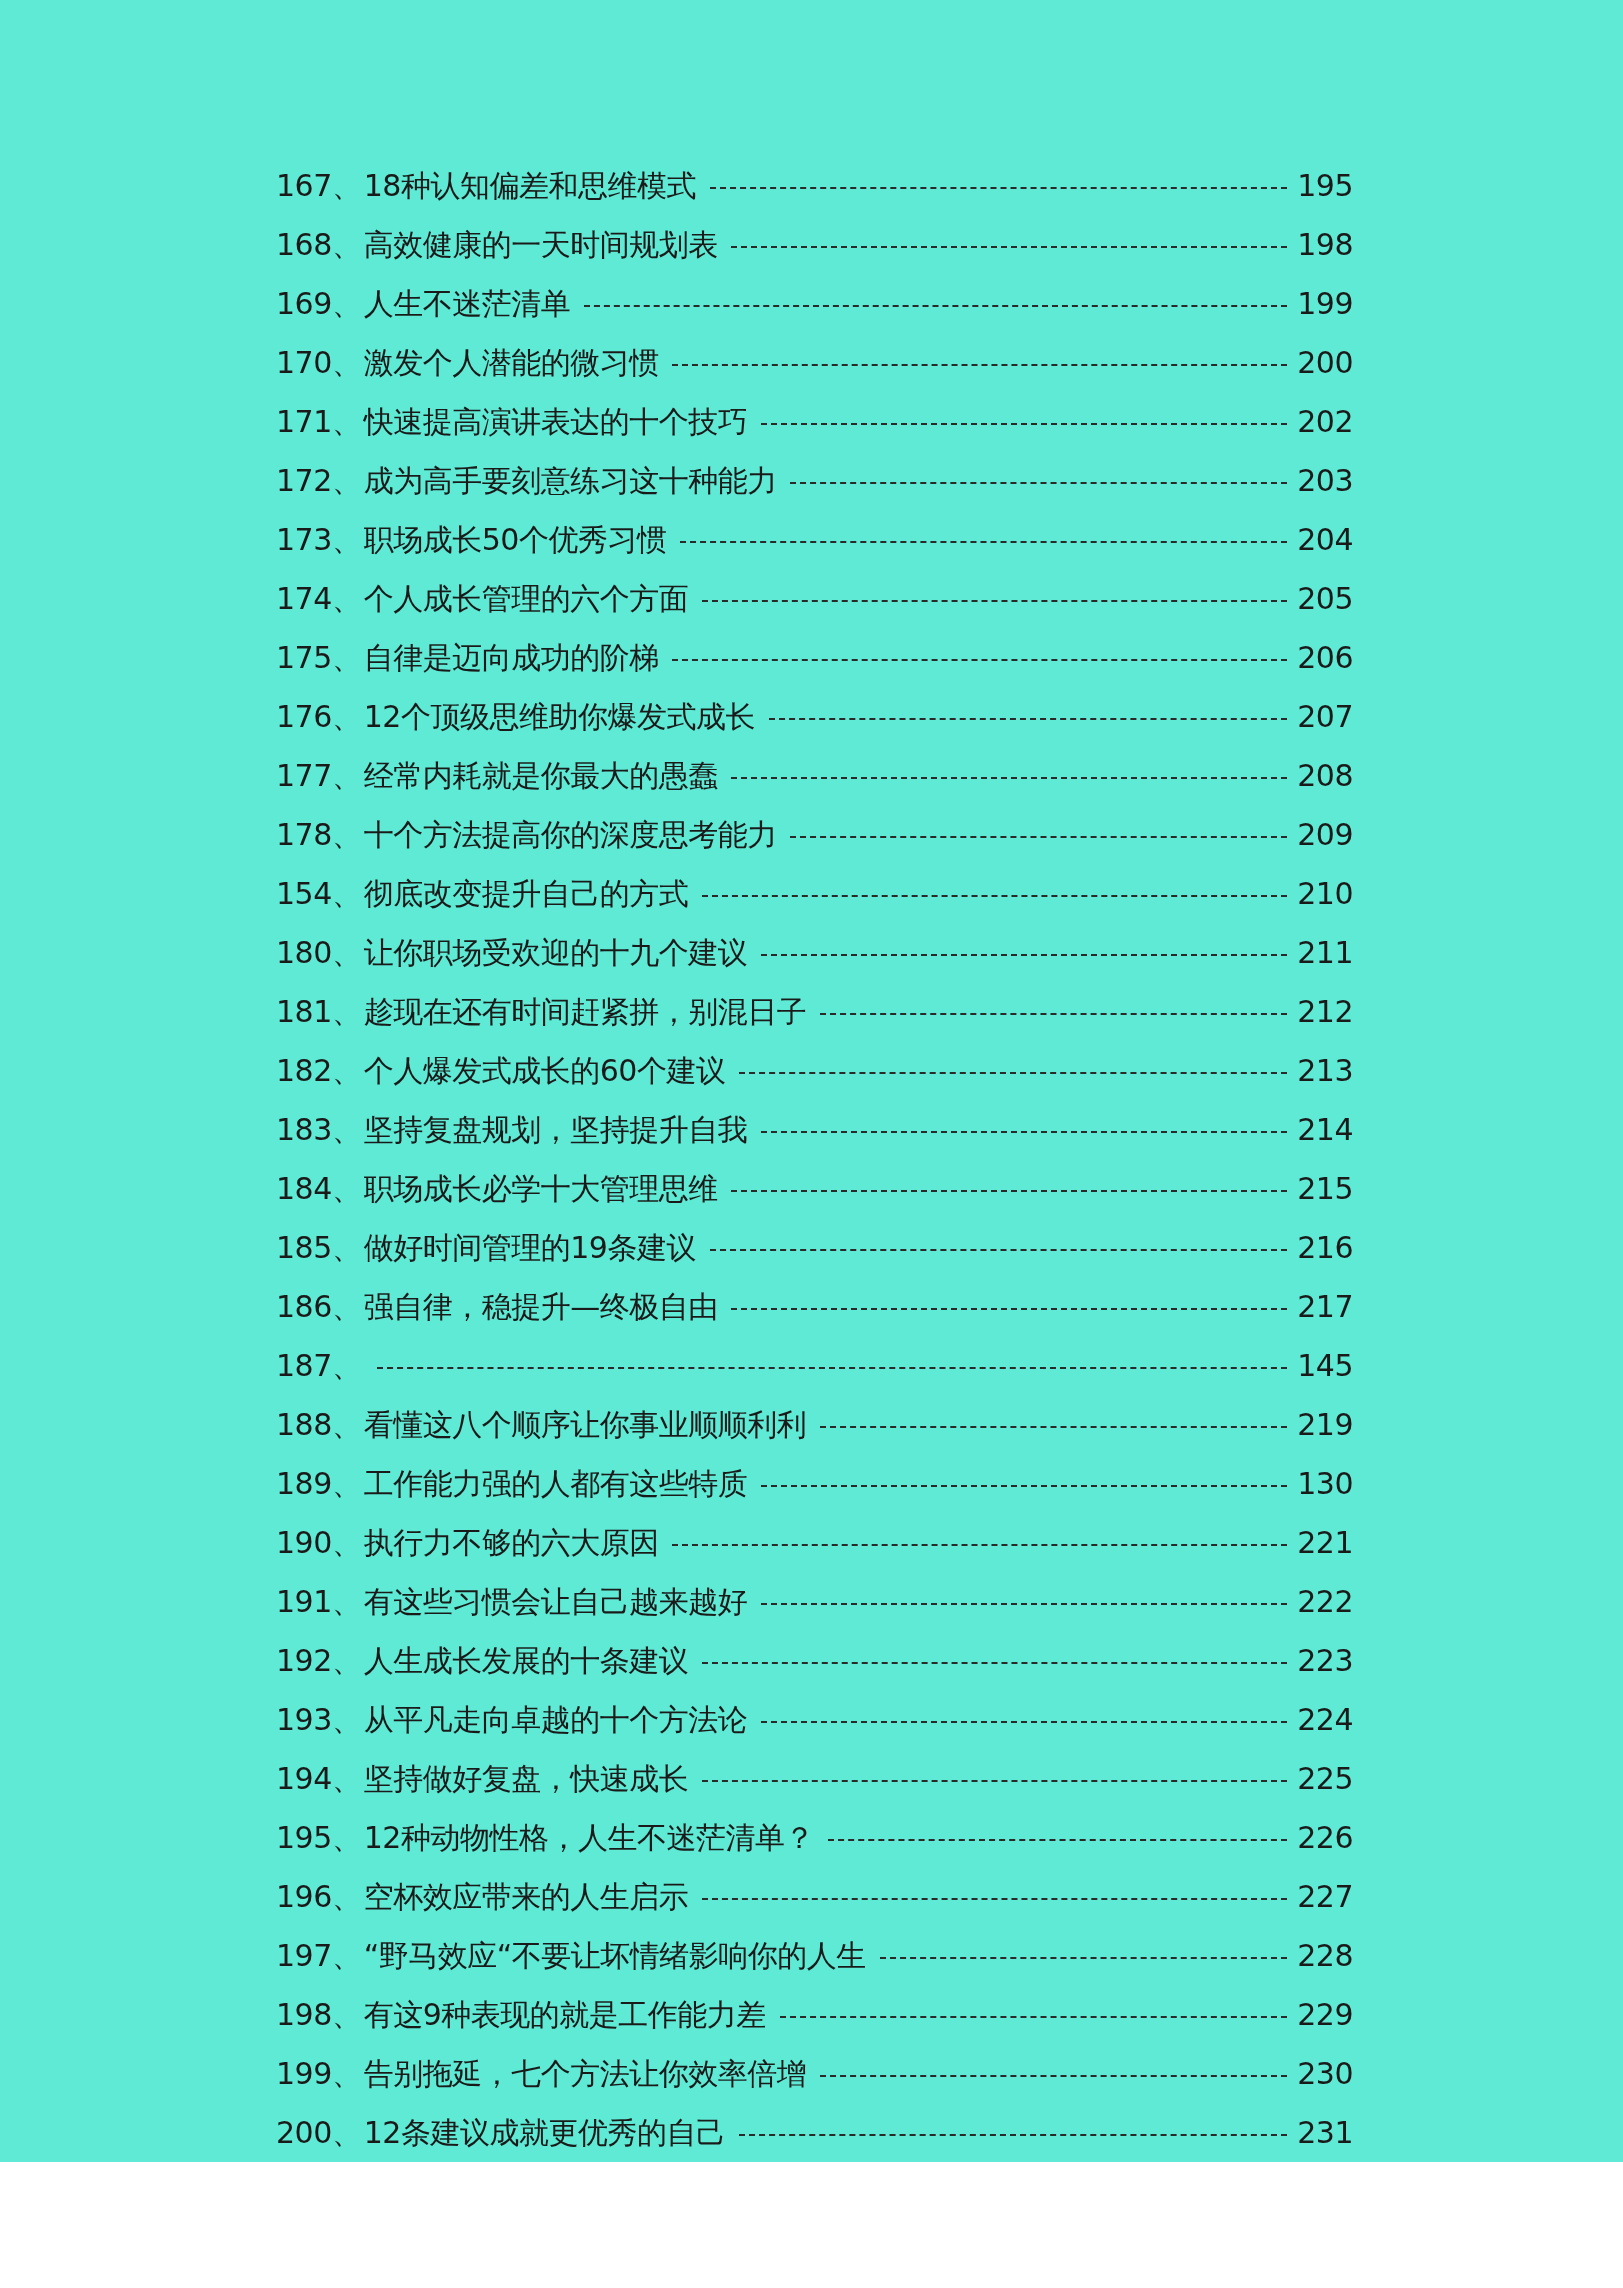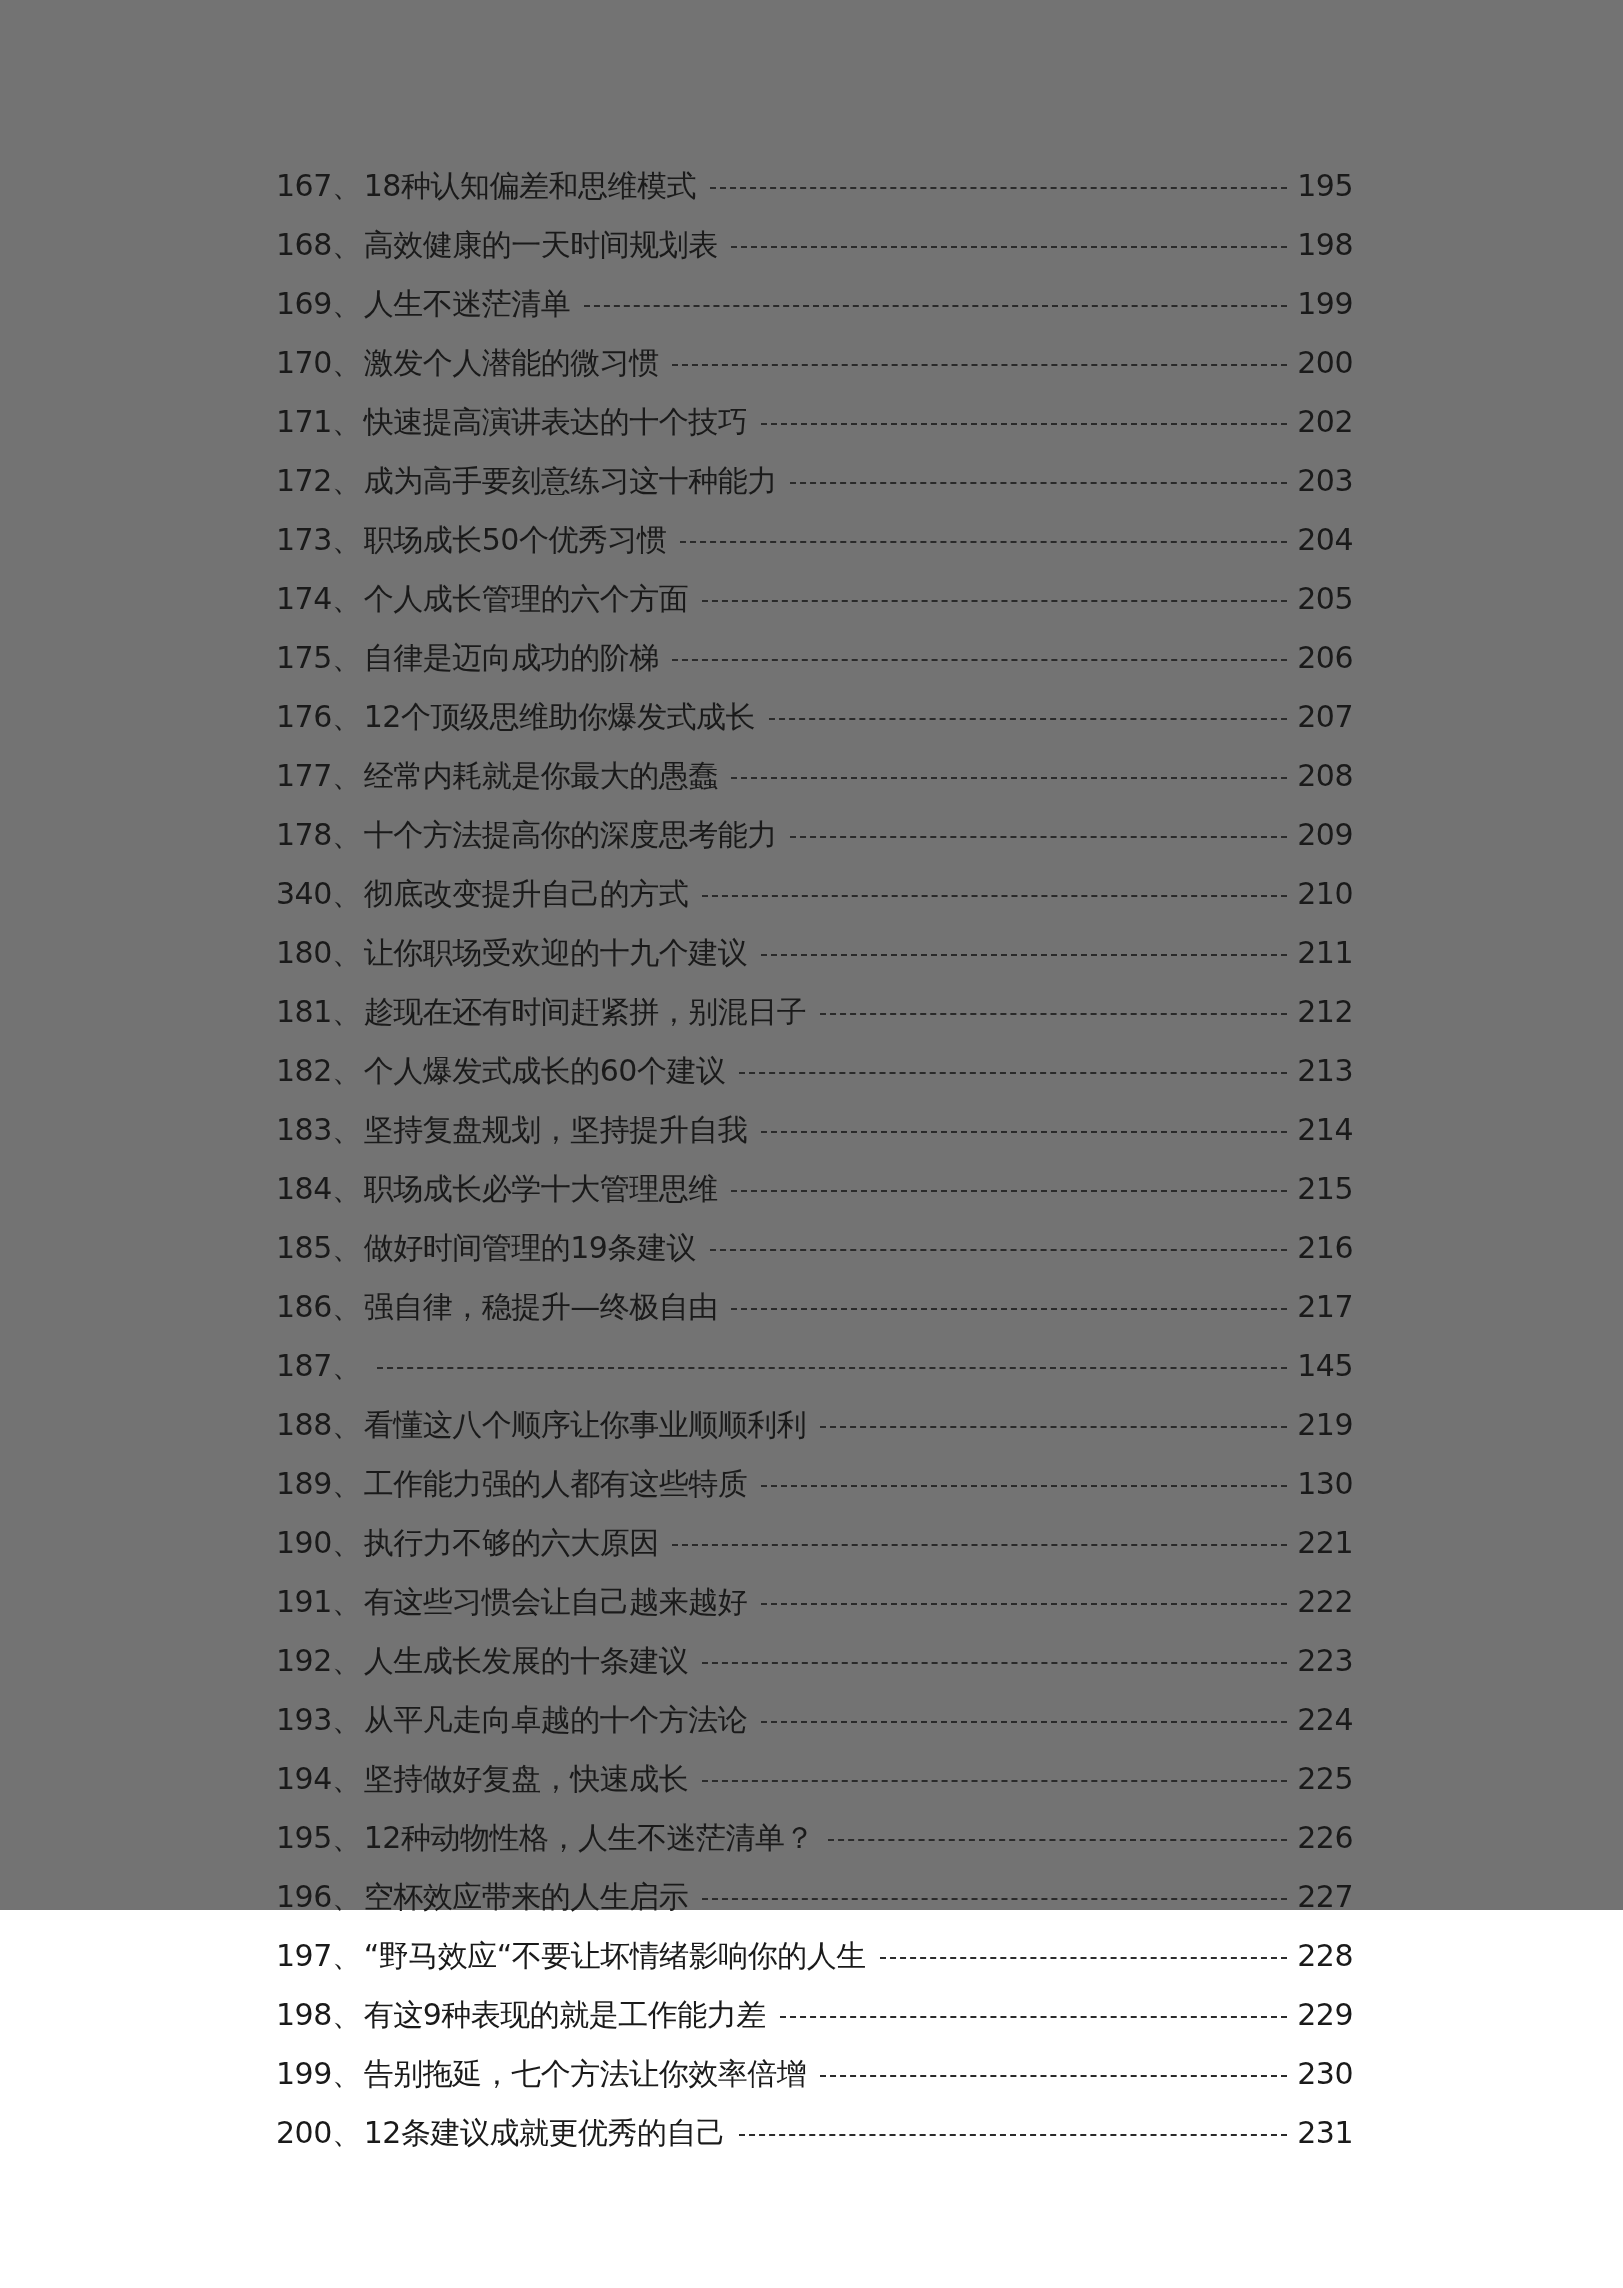--- a/index.html
+++ b/index.html
@@ -11,22 +11,22 @@
     width: 1624px;
     height: 2289px;
     position: relative;
     overflow: hidden;
     font-family: "DejaVu Sans", "Liberation Sans", sans-serif;
     color: #1a1a1a;
   }
   .page {
     position: absolute;
     left: 0; top: 0;
-    width: 1624px; height: 1910px;
-    background: #737373;
+    width: 1624px; height: 2162px;
+    background: #5eead4;
   }
   .toc {
     position: absolute;
     left: 276px;
     top: 156px;
     width: 1077px;
     margin: 0;
     padding: 0;
     list-style: none;
   }
@@ -149,21 +149,21 @@
         <span class="toc-page">208</span>
       </li>
     <li class="toc-row">
         <span class="toc-num">178</span>
         <span class="toc-sep">、</span>
         <span class="toc-title">十个方法提高你的深度思考能力</span>
         <span class="toc-leader"></span>
         <span class="toc-page">209</span>
       </li>
     <li class="toc-row">
-        <span class="toc-num">340</span>
+        <span class="toc-num">154</span>
         <span class="toc-sep">、</span>
         <span class="toc-title">彻底改变提升自己的方式</span>
         <span class="toc-leader"></span>
         <span class="toc-page">210</span>
       </li>
     <li class="toc-row">
         <span class="toc-num">180</span>
         <span class="toc-sep">、</span>
         <span class="toc-title">让你职场受欢迎的十九个建议</span>
         <span class="toc-leader"></span>

